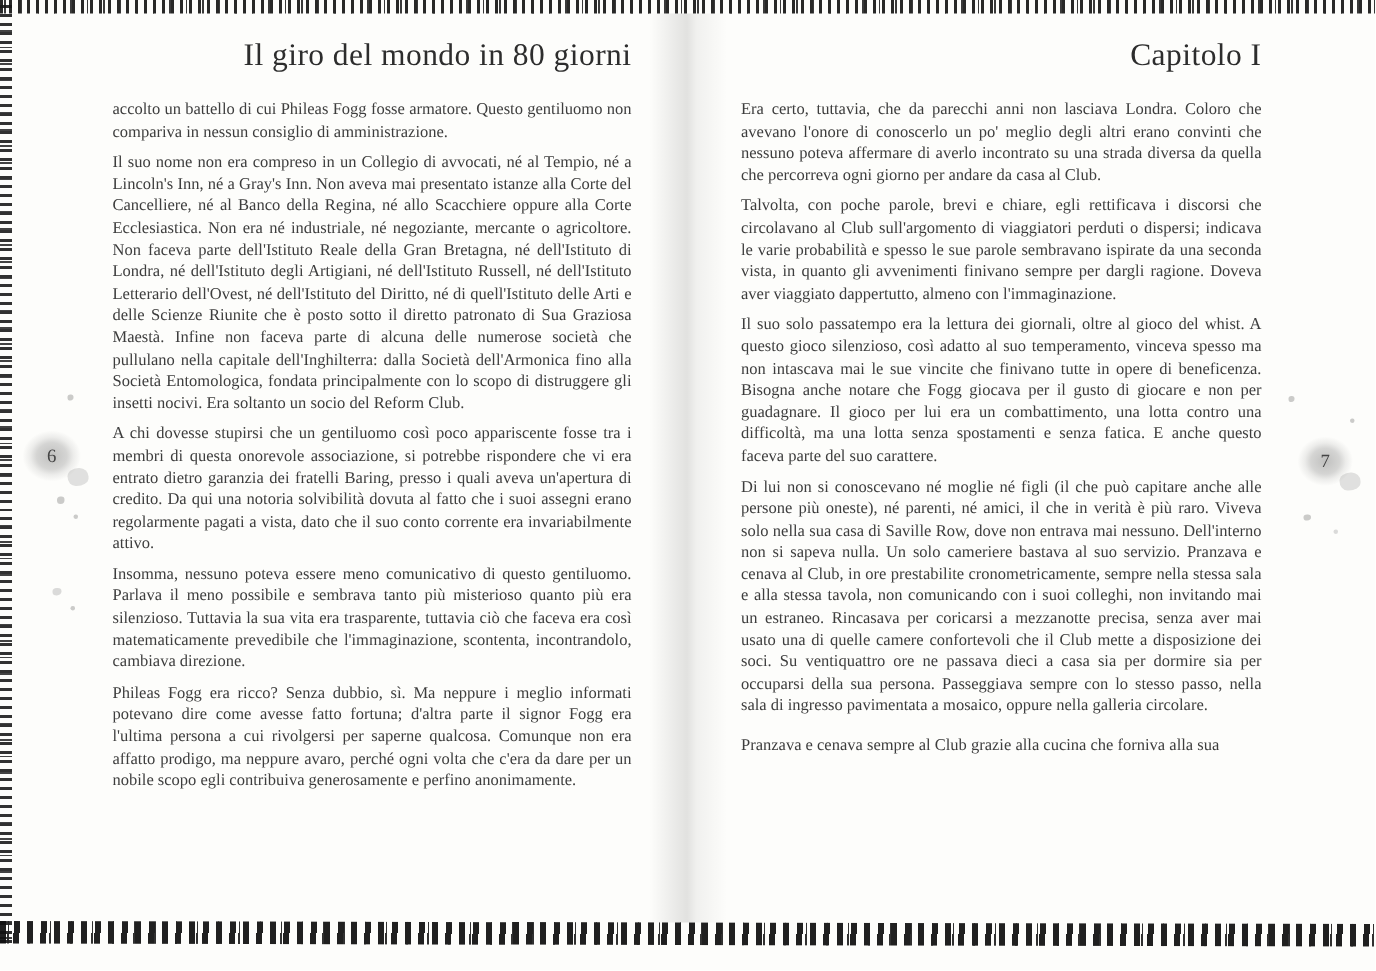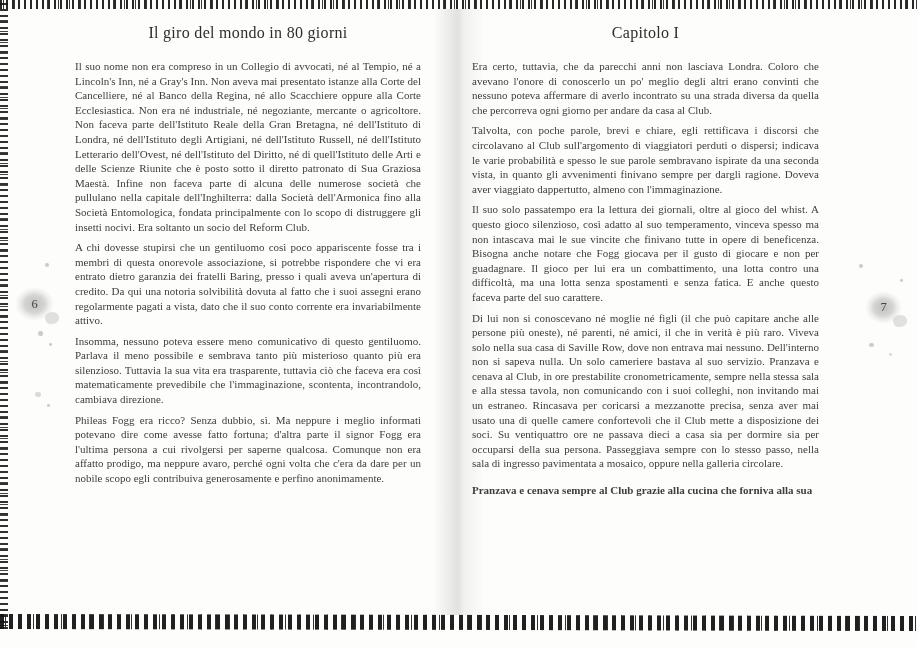--- a/index.html
+++ b/index.html
@@ -52,39 +52,39 @@
     left: 433px; top: 9px; bottom: 32px;
     width: 52px;
     background: linear-gradient(90deg, rgba(0,0,0,0) 0%, rgba(0,0,0,0.11) 48%, rgba(0,0,0,0.05) 60%, rgba(0,0,0,0) 100%);
   }
 
   .page {
     position: absolute;
     top: 24px;
   }
   .page.left  { left: 75px;  width: 346px; }
-  .page.right { left: 472px; width: 347px; }
+  .page.right { left: 494px; width: 347px; }
 
   .page-header {
     margin: 0 0 17px 0;
-    font-size: 16px;
+    font-size: 21px;
     font-weight: normal;
-    text-align: center;
+    text-align: right;
     color: #2d2d2d;
     letter-spacing: 0.3px;
   }
 
   .text-col p {
     margin: 0 0 6px 0;
     font-size: 11px;
     line-height: 14.6px;
     text-align: justify;
     color: #3d3d3d;
   }
-  .text-col p.gap-before { margin-top: 12px; font-weight: bold; }
+  .text-col p.gap-before { margin-top: 12px; }
 
   
   .blot-cluster { position: absolute; }
   .blot {
     position: absolute;
     inset: 0;
     background: radial-gradient(closest-side, rgba(100,100,100,0.40), rgba(120,120,120,0.30) 52%, rgba(135,135,135,0.14) 74%, rgba(140,140,140,0) 100%);
     border-radius: 46% 54% 51% 49% / 53% 47% 56% 44%;
   }
   .blot::after {
@@ -119,20 +119,21 @@
 <div class="spread">
 
   <div class="border-top"></div>
   <div class="border-left"></div>
   <div class="border-bottom"></div>
   <div class="spine"></div>
 
   <section class="page left">
     <h1 class="page-header">Il giro del mondo in 80 giorni</h1>
     <div class="text-col">
+      <p>accolto un battello di cui Phileas Fogg fosse armatore. Questo gentiluomo non compariva in nessun consiglio di amministrazione.</p>
       <p>Il suo nome non era compreso in un Collegio di avvocati, né al Tempio, né a Lincoln's Inn, né a Gray's Inn. Non aveva mai presentato istanze alla Corte del Cancelliere, né al Banco della Regina, né allo Scacchiere oppure alla Corte Ecclesiastica. Non era né industriale, né negoziante, mercante o agricoltore. Non faceva parte dell'Istituto Reale della Gran Bretagna, né dell'Istituto di Londra, né dell'Istituto degli Artigiani, né dell'Istituto Russell, né dell'Istituto Letterario dell'Ovest, né dell'Istituto del Diritto, né di quell'Istituto delle Arti e delle Scienze Riunite che è posto sotto il diretto patronato di Sua Graziosa Maestà. Infine non faceva parte di alcuna delle numerose società che pullulano nella capitale dell'Inghilterra: dalla Società dell'Armonica fino alla Società Entomologica, fondata principalmente con lo scopo di distruggere gli insetti nocivi. Era soltanto un socio del Reform Club.</p>
       <p>A chi dovesse stupirsi che un gentiluomo così poco appariscente fosse tra i membri di questa onorevole associazione, si potrebbe rispondere che vi era entrato dietro garanzia dei fratelli Baring, presso i quali aveva un'apertura di credito. Da qui una notoria solvibilità dovuta al fatto che i suoi assegni erano regolarmente pagati a vista, dato che il suo conto corrente era invariabilmente attivo.</p>
       <p>Insomma, nessuno poteva essere meno comunicativo di questo gentiluomo. Parlava il meno possibile e sembrava tanto più misterioso quanto più era silenzioso. Tuttavia la sua vita era trasparente, tuttavia ciò che faceva era così matematicamente prevedibile che l'immaginazione, scontenta, incontrandolo, cambiava direzione.</p>
       <p>Phileas Fogg era ricco? Senza dubbio, sì. Ma neppure i meglio informati potevano dire come avesse fatto fortuna; d'altra parte il signor Fogg era l'ultima persona a cui rivolgersi per saperne qualcosa. Comunque non era affatto prodigo, ma neppure avaro, perché ogni volta che c'era da dare per un nobile scopo egli contribuiva generosamente e perfino anonimamente.</p>
     </div>
   </section>
 
   <section class="page right">
     <h1 class="page-header">Capitolo I</h1>
     <div class="text-col">

